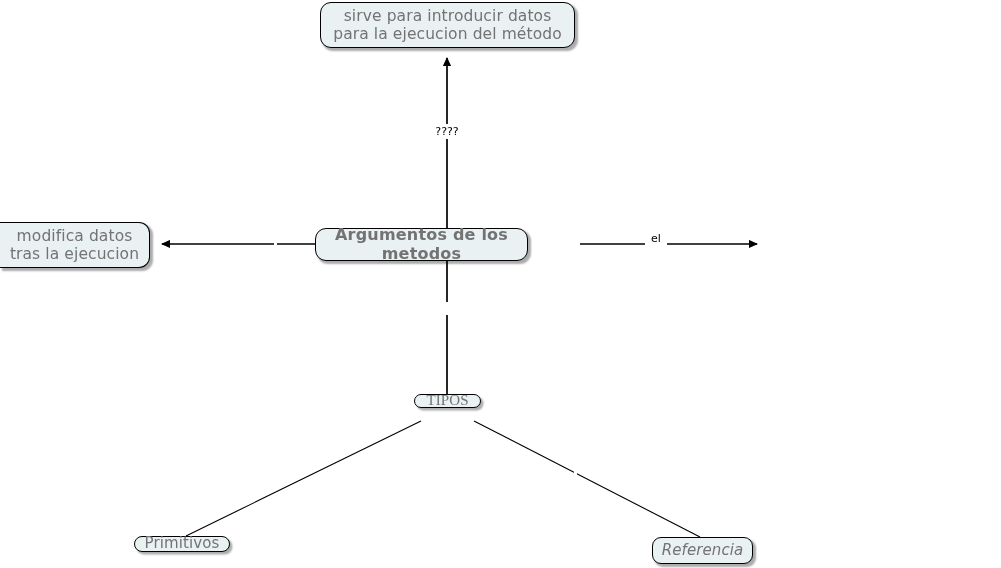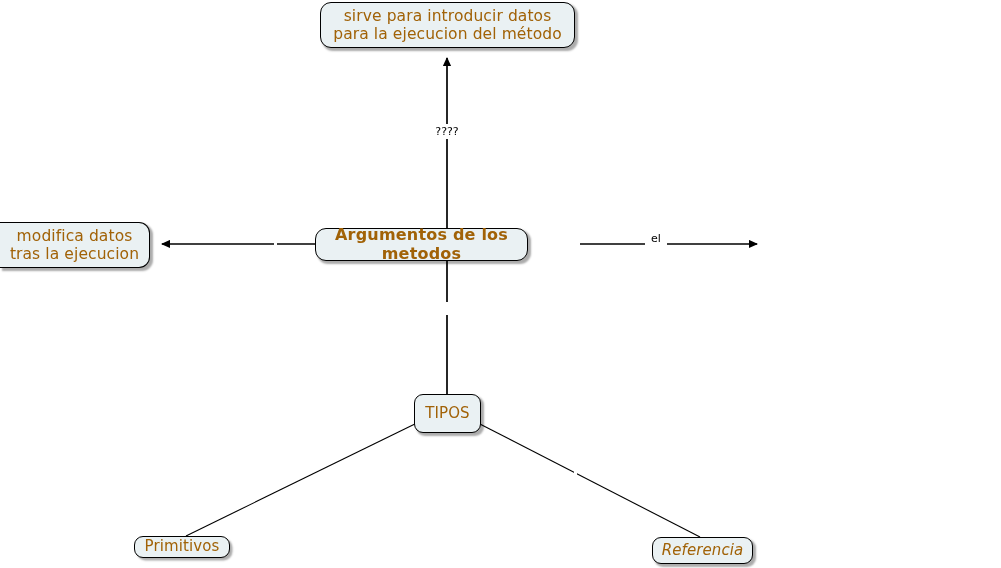--- a/index.html
+++ b/index.html
@@ -24,21 +24,21 @@
     height: 568px;
     pointer-events: none;
   }
   
   .node {
     position: absolute;
     box-sizing: border-box;
     background: #eaf1f3;
     border: 1.6px solid #000000;
     border-radius: 11px;
-    color: #a16207;
+    color: #737373;
     display: flex;
     align-items: center;
     justify-content: center;
     text-align: center;
     line-height: 1.18;
     font-size: 15.5px;
     letter-spacing: 0.1px;
     box-shadow: 2.5px 2.5px 2px rgba(0,0,0,0.33);
     white-space: pre-line;
     z-index: 3;
@@ -115,19 +115,19 @@
 
   <div class="node" style="left:320px; top:2px; width:255px; height:46px;">sirve para introducir datos
 para la ejecucion del método</div>
 
   <div class="node clipped-left" style="left:0px; top:222px; width:150px; height:46px;">modifica datos
 tras la ejecucion</div>
 
   <div class="node central" style="left:315px; top:228px; width:213px; height:33px;">Argumentos de los metodos</div>
 
 
-  <div class="node small" style="left:414px; top:394px; width:67px; height:39px;">TIPOS</div>
+  <div class="node small" style="left:414px; top:394px; width:67px; height:14px;font-family:Liberation Serif, serif;">TIPOS</div>
 
-  <div class="node small" style="left:134px; top:536px; width:96px; height:22px;">Primitivos</div>
+  <div class="node small" style="left:134px; top:536px; width:96px; height:16px;">Primitivos</div>
 
   <div class="node small" style="left:652px; top:537px; width:101px; height:27px;font-style:italic;">Referencia</div>
 
 </div>
 
 </body></html>

